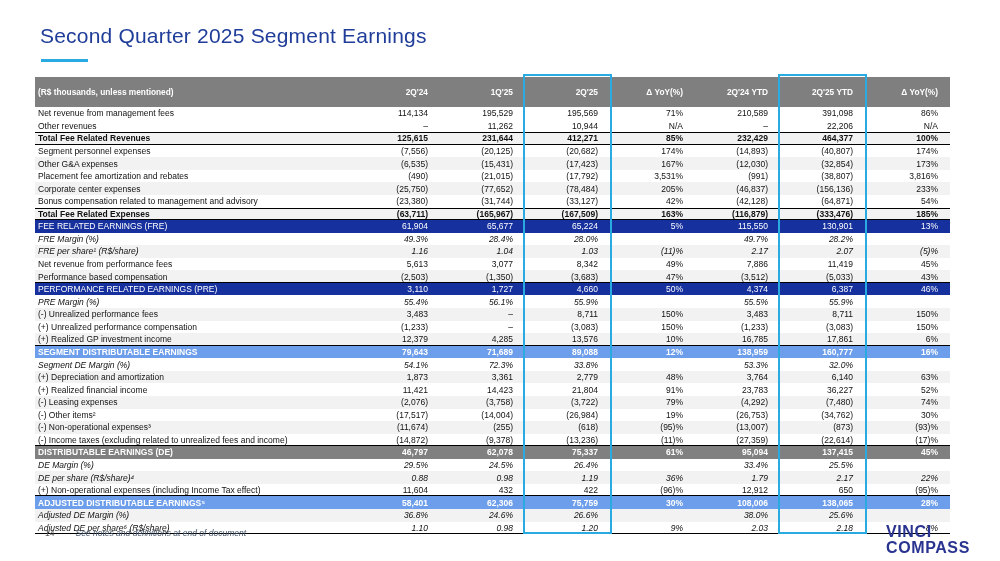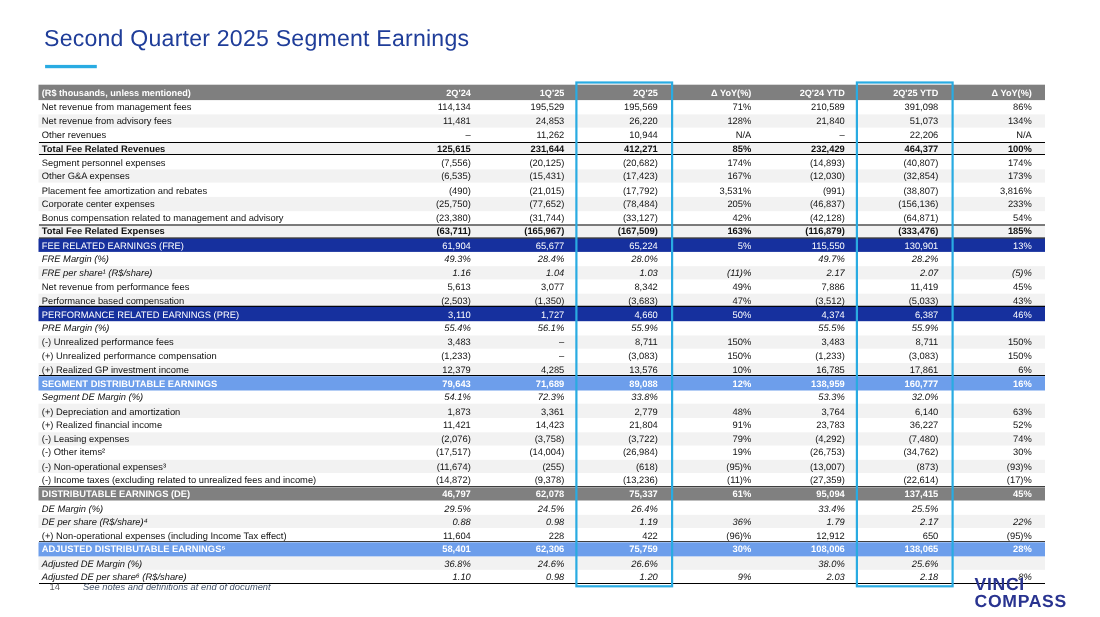--- a/index.html
+++ b/index.html
@@ -6,21 +6,21 @@
     --title:#1F3D99; --accent:#29ABE2; --header-bg:#7F7F7F;
     --band-dark:#16309E; --band-blue:#6D9EEB; --band-gray:#808080;
     --stripe:#F2F2F2; --logo:#293390; --footnote:#44546A;
   }
   *{margin:0;padding:0;box-sizing:border-box;}
   body{background:#e8e8e8;font-family:"Liberation Sans",sans-serif;}
   .slide{position:relative;width:1000px;height:561px;background:#ffffff;overflow:hidden;}
   .page-title{position:absolute;left:40px;top:24px;font-size:21px;font-weight:400;color:var(--title);letter-spacing:0.2px;text-align:right;}
   .title-underline{position:absolute;left:41px;top:59px;width:47px;height:3px;background:var(--accent);}
   .table-wrap{position:absolute;left:35px;top:77px;width:915px;}
-  .thead{display:flex;height:14px;align-items:center;background:var(--header-bg);color:#fff;font-weight:700;font-size:8.3px;}
+  .thead{display:flex;height:30px;align-items:center;background:var(--header-bg);color:#fff;font-weight:700;font-size:8.3px;}
   .hcell{width:85px;text-align:right;padding-right:12px;}
   .hcell.label{width:320px;text-align:left;padding-left:3px;}
   .row{display:flex;height:12.57px;align-items:center;font-size:8.5px;color:#111;}
   .cell{width:85px;text-align:right;padding-right:12px;white-space:nowrap;}
   .cell.label{width:320px;text-align:left;padding-left:3px;overflow:hidden;}
   .row.shade{background:var(--stripe);}
   .row.total{font-weight:700;}
   .row.metric{font-style:italic;}
   .row.band-dark{background:var(--band-dark);color:#fff;font-weight:400;}
   .row.band-blue{background:var(--band-blue);color:#fff;font-weight:700;}
@@ -57,30 +57,20 @@
         <div class="row normal">
           <div class="cell label">Net revenue from management fees</div>
           <div class="cell num">114,134</div>
           <div class="cell num">195,529</div>
           <div class="cell num">195,569</div>
           <div class="cell num">71%</div>
           <div class="cell num">210,589</div>
           <div class="cell num">391,098</div>
           <div class="cell num">86%</div>
         </div>
-        <div class="row normal shade">
-          <div class="cell label">Net revenue from advisory fees</div>
-          <div class="cell num">11,481</div>
-          <div class="cell num">24,853</div>
-          <div class="cell num">26,220</div>
-          <div class="cell num">128%</div>
-          <div class="cell num">21,840</div>
-          <div class="cell num">51,073</div>
-          <div class="cell num">134%</div>
-        </div>
         <div class="row normal">
           <div class="cell label">Other revenues</div>
           <div class="cell num">–</div>
           <div class="cell num">11,262</div>
           <div class="cell num">10,944</div>
           <div class="cell num">N/A</div>
           <div class="cell num">–</div>
           <div class="cell num">22,206</div>
           <div class="cell num">N/A</div>
         </div>
@@ -360,21 +350,21 @@
           <div class="cell num">0.98</div>
           <div class="cell num">1.19</div>
           <div class="cell num">36%</div>
           <div class="cell num">1.79</div>
           <div class="cell num">2.17</div>
           <div class="cell num">22%</div>
         </div>
         <div class="row normal bb">
           <div class="cell label">(+) Non-operational expenses (including Income Tax effect)</div>
           <div class="cell num">11,604</div>
-          <div class="cell num">228</div>
+          <div class="cell num">432</div>
           <div class="cell num">422</div>
           <div class="cell num">(96)%</div>
           <div class="cell num">12,912</div>
           <div class="cell num">650</div>
           <div class="cell num">(95)%</div>
         </div>
         <div class="row band-blue">
           <div class="cell label">ADJUSTED DISTRIBUTABLE EARNINGS⁵</div>
           <div class="cell num">58,401</div>
           <div class="cell num">62,306</div>

